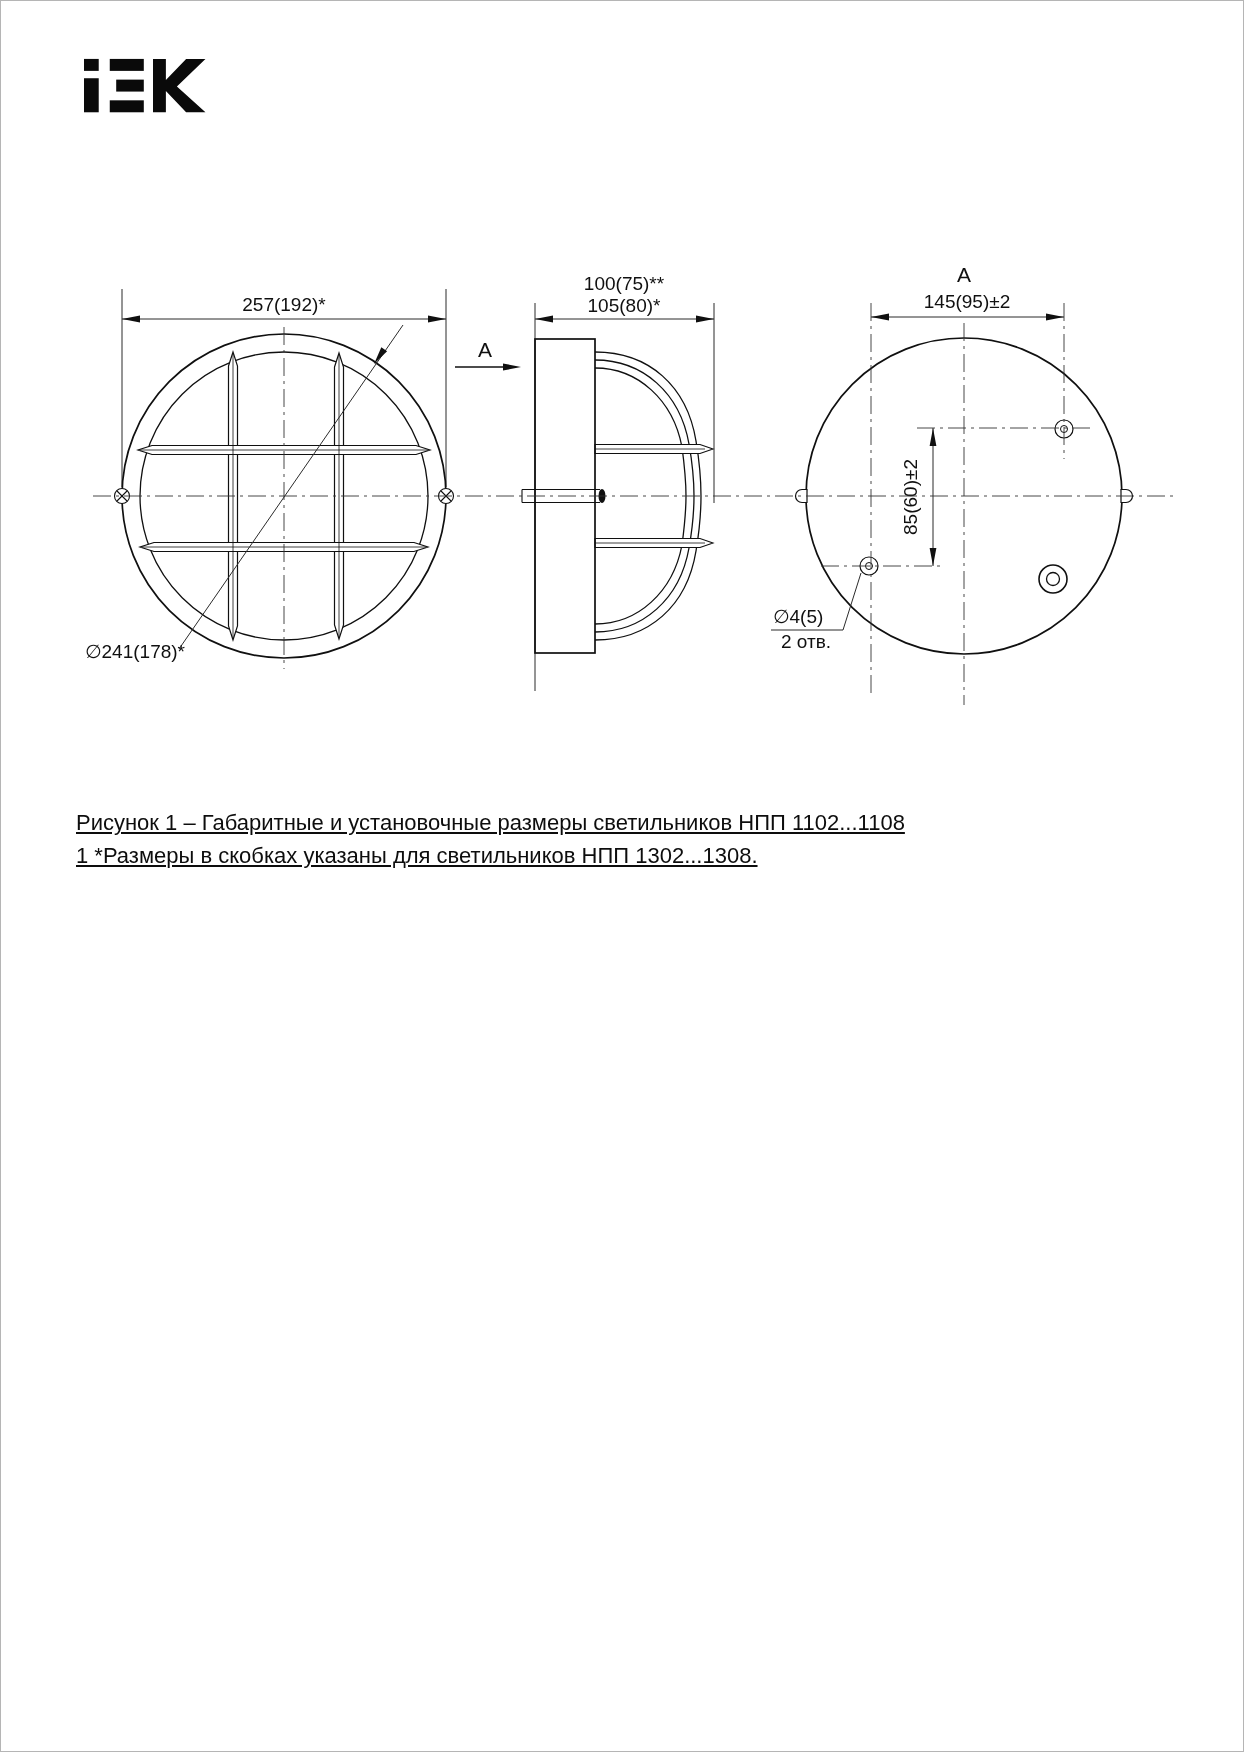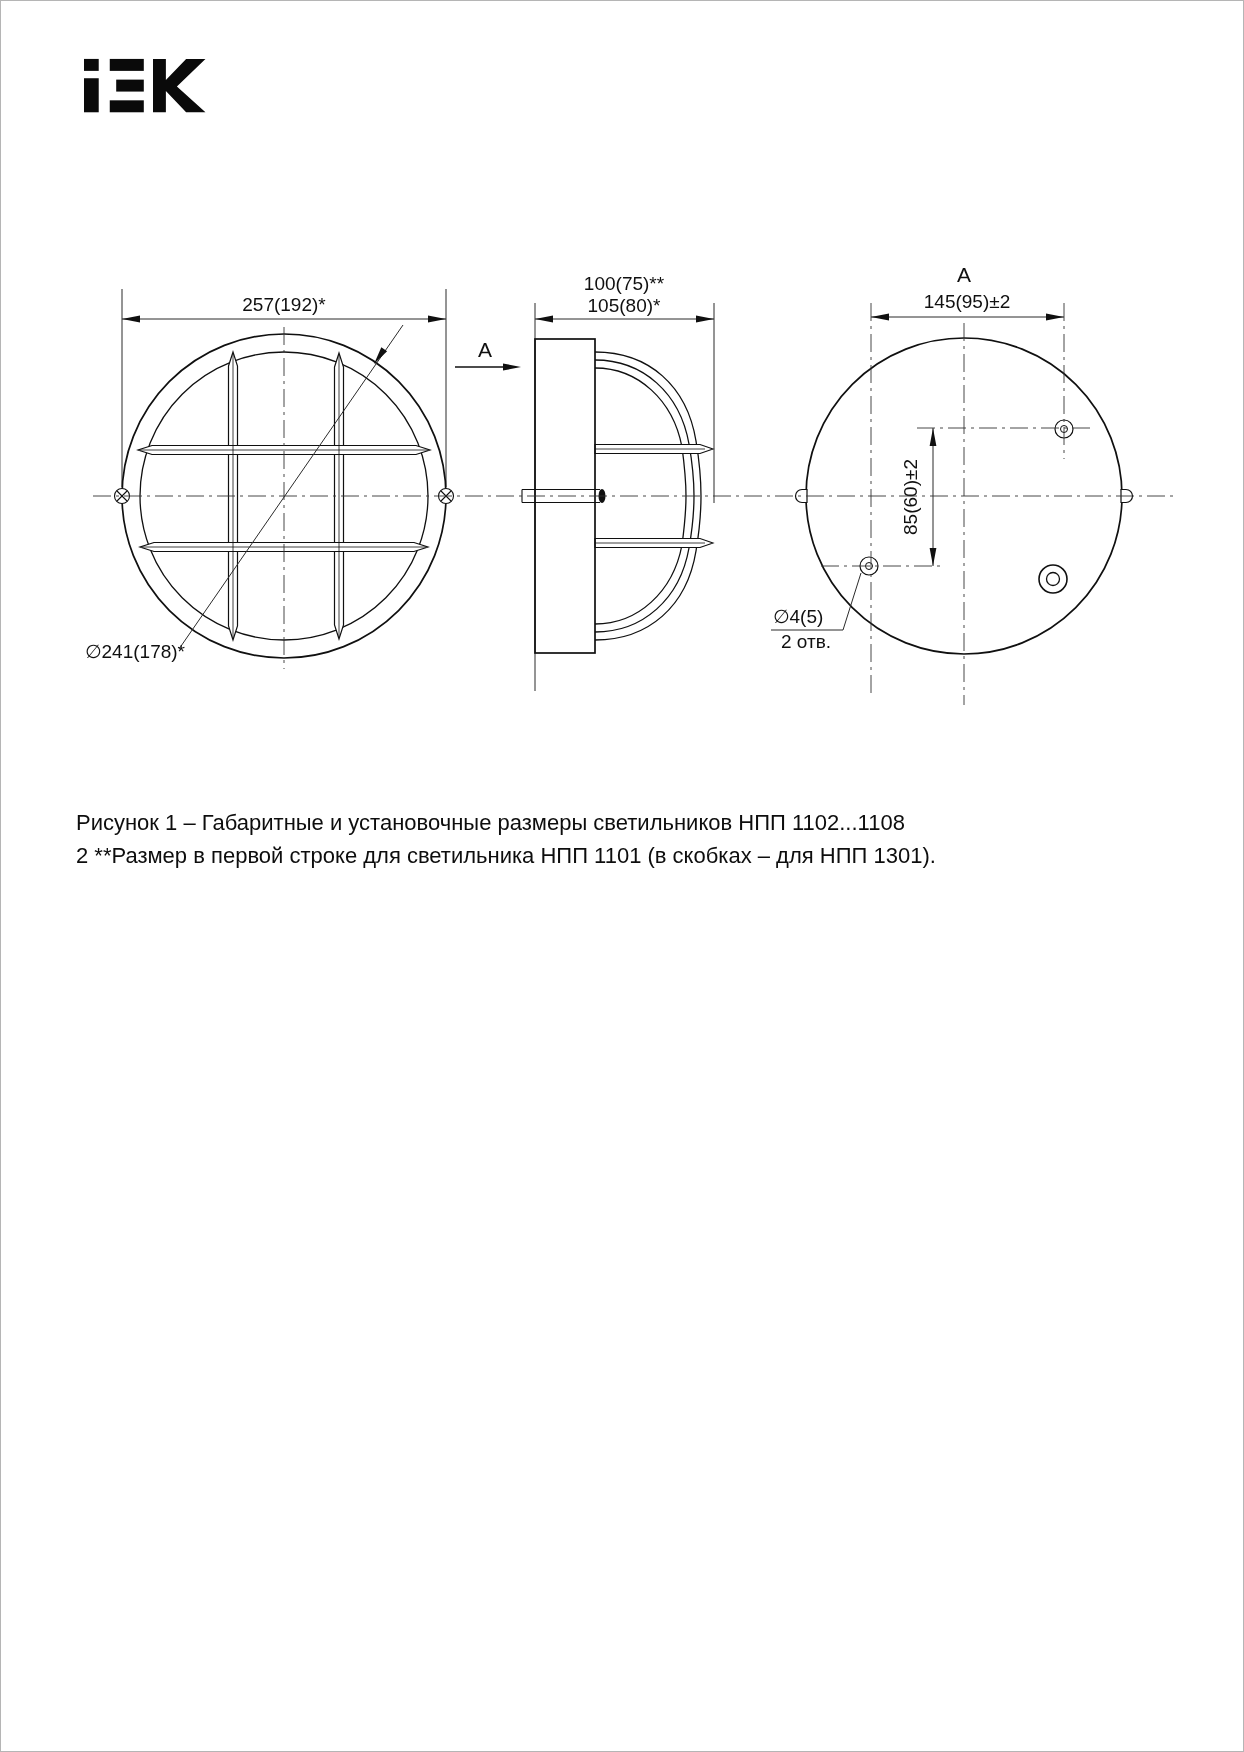--- a/index.html
+++ b/index.html
@@ -13,21 +13,21 @@
   .viewlab{font-size:21px;}
   .thin{stroke:#2b2b2b;stroke-width:1;fill:none;}
   .main{stroke:#101010;fill:none;}
   .cl{stroke:#333;stroke-width:0.9;fill:none;stroke-dasharray:18 5 3 5;}
   .ah{fill:#101010;stroke:none;}
   .whitefill{fill:#ffffff;}
   .caption{
     position:absolute;left:75px;top:806px;width:1110px;
     font-size:22px;line-height:32.5px;color:#0d0d0d;letter-spacing:0px;
   }
-  .caption div{white-space:nowrap;}
+  .caption div{white-space:nowrap;text-decoration:underline;}
 </style>
 </head>
 <body>
 
 <div class="page">
 
   <svg width="1244" height="760" viewBox="0 0 1244 760">
 
     <g transform="translate(83,57) scale(0.92)" fill="#0a0a0a" aria-label="IEK">
       <rect x="0" y="1" width="16" height="13"></rect>
@@ -166,16 +166,16 @@
       <line class="cl" x1="963" y1="322" x2="963" y2="704"></line>
       <line class="cl" x1="1063" y1="302" x2="1063" y2="458"></line>
       <line class="cl" x1="916" y1="427" x2="1092" y2="427"></line>
       <line class="cl" x1="820" y1="565" x2="944" y2="565"></line>
     </g>
   </svg>
 
   
   <div class="caption">
     <div>Рисунок 1 – Габаритные и установочные размеры светильников НПП 1102...1108</div>
-    <div>2 **Размер в первой строке для светильника НПП 1101 (в скобках – для НПП 1301).</div>
+    <div>1 *Размеры в скобках указаны для светильников НПП 1302...1308.</div>
   </div>
 
 </div>
 
 </body></html>

